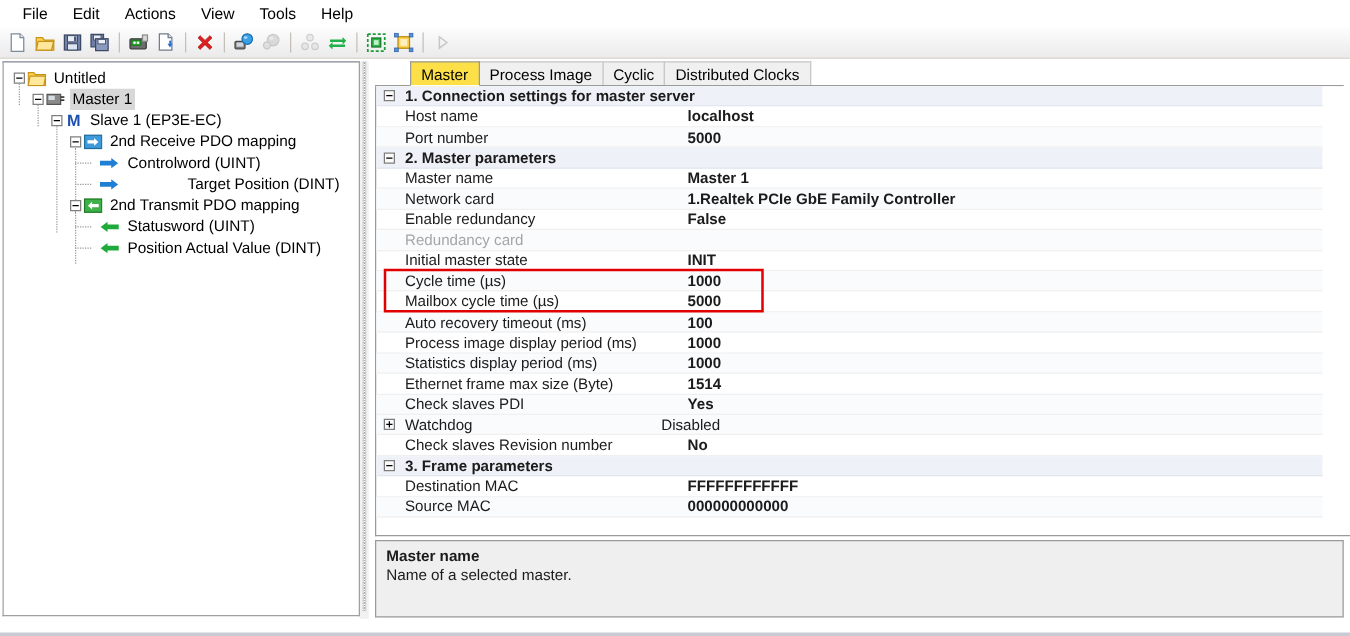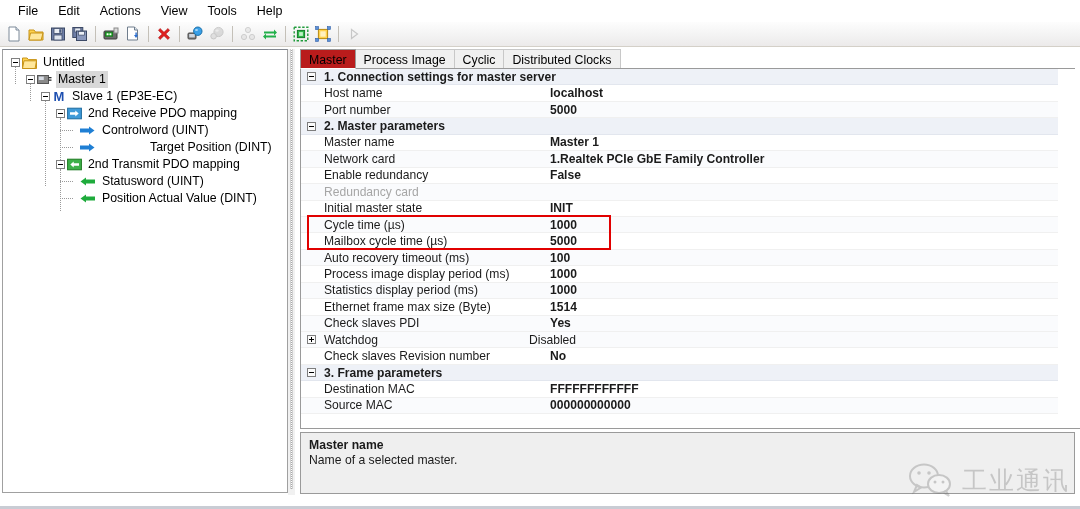--- a/index.html
+++ b/index.html
@@ -146,26 +146,27 @@
     padding: 1px 8px 0 8px;
     font-size: 12.3px;
     color: #000;
     display: flex; align-items: center;
     border: 1px solid #c8c8c8;
     border-bottom: none;
     background: #f0f0f0;
     margin-right: -1px;
   }
   .tab.active {
-    background: #b91c1c;
+    background: #fde047;
     border-color: #9a9a9a;
     border-bottom: 1px solid #ffffff;
     margin-bottom: -1px;
     height: 20px;
     z-index: 3;
+    margin-left: 28px;
   }
 
   
   .propgrid {
     position: absolute;
     left: 0; top: 20px;
     width: 801px; height: 360px;
     background: #ffffff;
     border: 1px solid #9a9a9a;
     border-top: none;
@@ -680,28 +681,15 @@
         </div>
       </div>
     </div>
 
     <div class="descpane">
       <div class="desc-title">Master name</div>
       <div class="desc-body">Name of a selected master.</div>
     </div>
   </div>
 
-  <div class="watermark">
-    <svg width="46" height="34" viewBox="0 0 46 34">
-      <ellipse cx="16" cy="13" rx="14" ry="11.5" fill="none" stroke="#6b6b6b" stroke-width="2"></ellipse>
-      <path d="M9 22 L6 29 L13 24.5 Z" fill="none" stroke="#6b6b6b" stroke-width="2"></path>
-      <circle cx="11" cy="10" r="1.8" fill="#6b6b6b"></circle>
-      <circle cx="21" cy="10" r="1.8" fill="#6b6b6b"></circle>
-      <ellipse cx="31" cy="21" rx="11" ry="9" fill="#ffffff" stroke="#6b6b6b" stroke-width="2"></ellipse>
-      <path d="M38 28 L41 33 L35.5 29.5 Z" fill="#ffffff" stroke="#6b6b6b" stroke-width="2"></path>
-      <circle cx="27" cy="19" r="1.5" fill="#6b6b6b"></circle>
-      <circle cx="35" cy="19" r="1.5" fill="#6b6b6b"></circle>
-    </svg>
-    <span class="wm-text">工业通讯</span>
-  </div>
 
   <div class="bottomline"></div>
 </div>
 
 </body></html>

